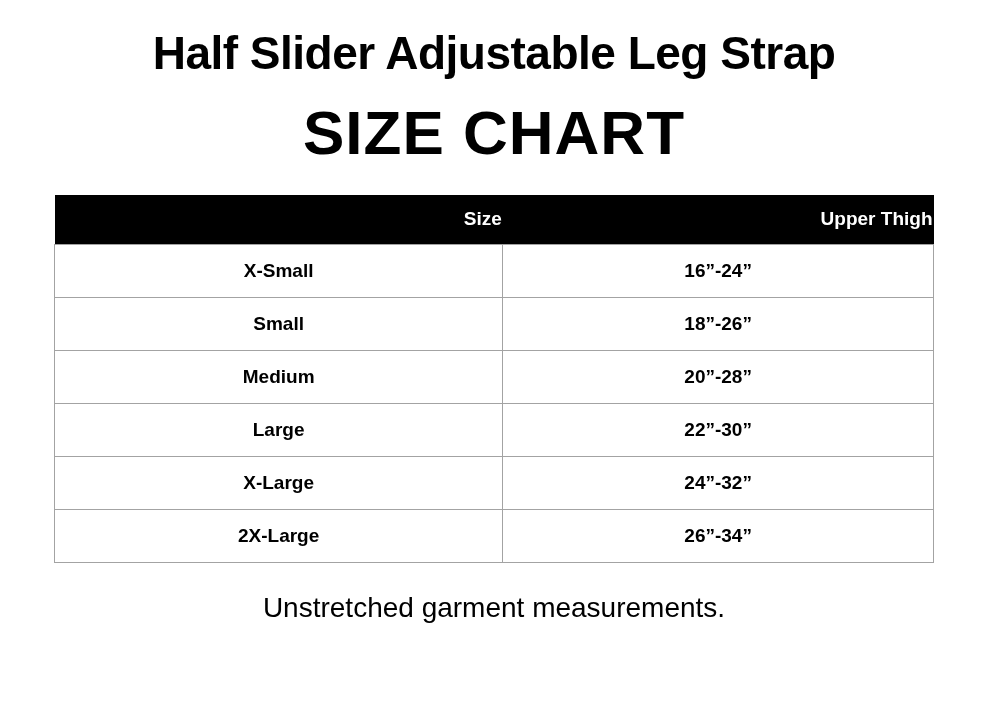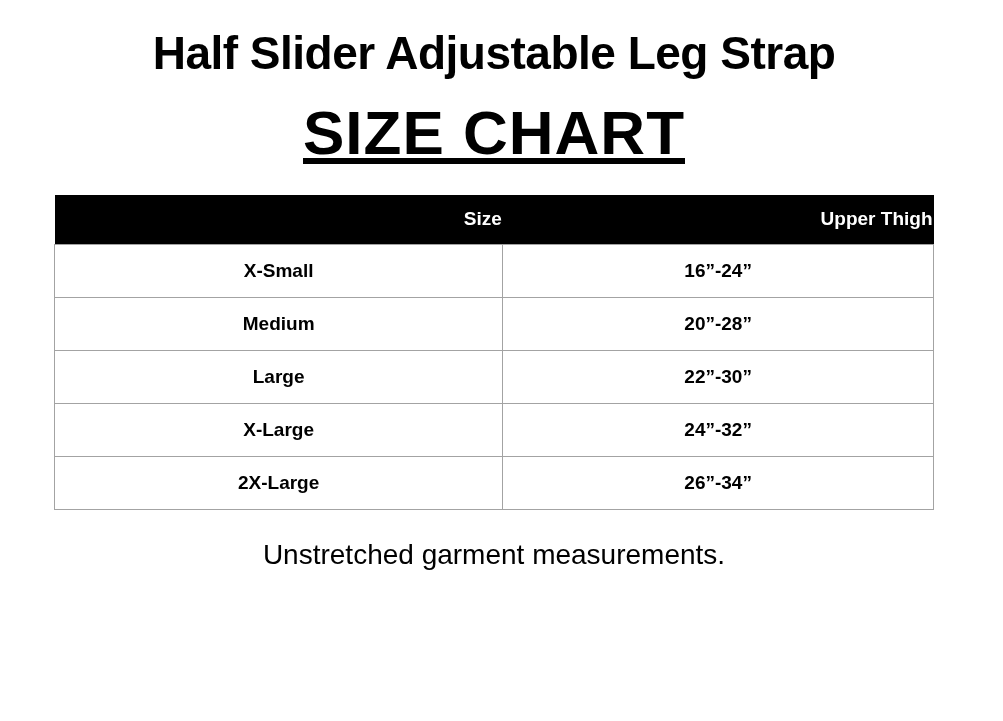--- a/index.html
+++ b/index.html
@@ -30,21 +30,20 @@
     line-height: 1.1;
   }
   .subtitle {
     text-align: center;
     font-size: 62px;
     font-weight: bold;
     letter-spacing: 1px;
     margin: 0;
     padding-top: 20px;
     line-height: 1.1;
-    text-decoration: underline;
   }
   .table-wrap {
     margin: 28px auto 0 auto;
     width: 880px;
   }
   table.size-chart {
     width: 100%;
     border-collapse: collapse;
     table-layout: fixed;
   }
@@ -97,20 +96,24 @@
           <th>Size</th>
           <th>Upper Thigh</th>
         </tr>
       </thead>
       <tbody>
         <tr>
           <td>X-Small</td>
           <td>16”-24”</td>
         </tr>
         <tr>
+          <td>Small</td>
+          <td>18”-26”</td>
+        </tr>
+        <tr>
           <td>Medium</td>
           <td>20”-28”</td>
         </tr>
         <tr>
           <td>Large</td>
           <td>22”-30”</td>
         </tr>
         <tr>
           <td>X-Large</td>
           <td>24”-32”</td>

